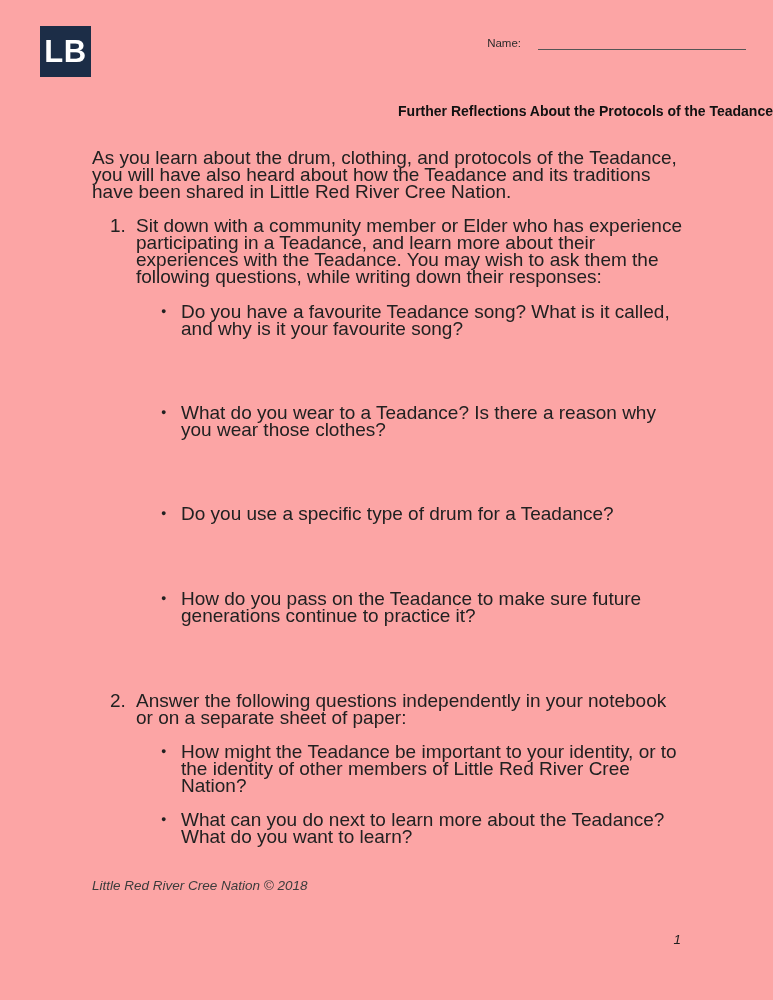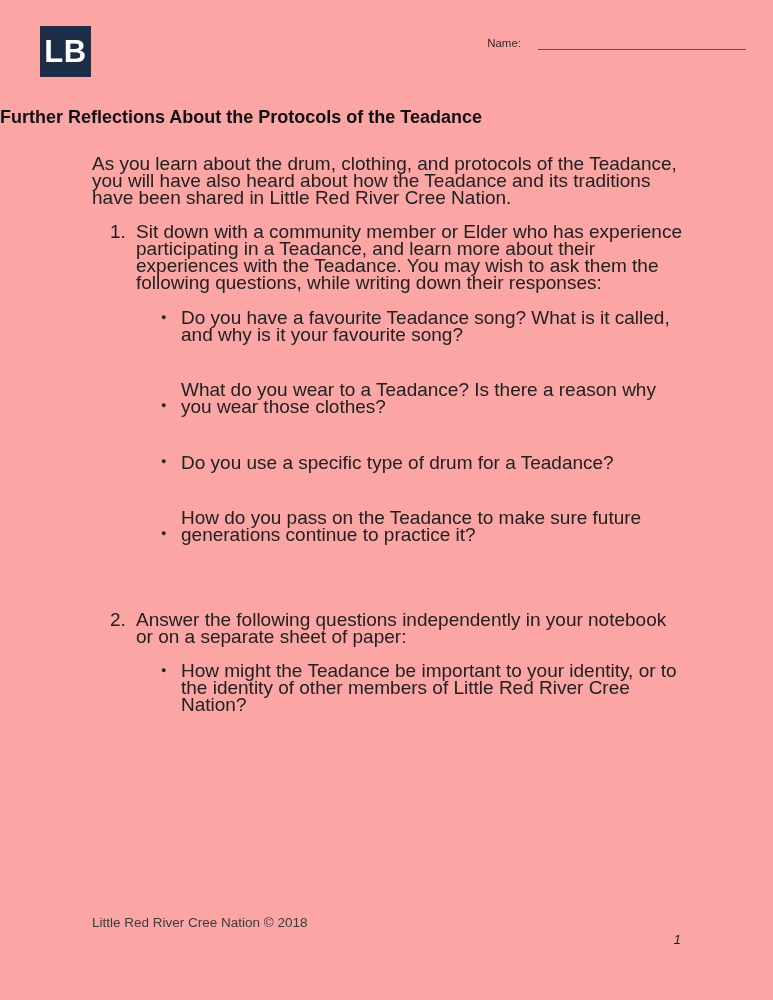--- a/index.html
+++ b/index.html
@@ -43,23 +43,23 @@
     padding-bottom: 1px;
   }
   .nd-line {
     width: 208px;
     margin-left: 17px;
     border-bottom: 1px solid #555555;
     height: 14px;
   }
   
   .title {
-    margin-top: 20px;
-    text-align: left;
-    font-size: 18px;
+    margin-top: 14px;
+    text-align: right;
+    font-size: 14px;
     font-weight: bold;
     color: #111111;
     line-height: 24px;
   }
   
   .content {
     margin: 0 86px 0 92px;
     font-size: 19px;
     line-height: 17px;
   }
@@ -69,27 +69,28 @@
   .num-item { display: flex; margin-left: 18px; }
   .num-item-1 { margin-top: 17px; }
   .num-item-2 { margin-top: 68px; }
   .num-marker { width: 26px; flex: 0 0 26px; }
   .num-text { flex: 1; }
   .bullet-item { display: flex; margin-left: 69px; }
   .bullet-glyph { width: 20px; flex: 0 0 20px; font-size: 12px; line-height: 17px; }
   .bullet-glyph::before { content: "●"; font-size: 9px; position: relative; top: -1px; }
   .bullet-text { flex: 1; max-width: 505px; }
   .b-gap-first { margin-top: 18px; }
-  .b-gap-large { margin-top: 38px; align-items: flex-end; }
+  .b-gap-large { margin-top: 67px; }
   .b-gap-small { margin-top: 17px; }
   
   .footer-copyright {
     position: absolute;
-    left: 92px; top: 915px;
+    left: 92px; top: 878px;
     font-size: 13.5px;
+    font-style: italic;
     color: #3c3c3c;
   }
   .footer-page {
     position: absolute;
     right: 92px; top: 932px;
     font-size: 13.5px;
     font-style: italic;
     color: #1f1f1f;
   }
 </style>
@@ -140,19 +141,23 @@
 
     <div class="num-item num-item-2">
       <span class="num-marker">2.</span>
       <span class="num-text">Answer the following questions independently in your notebook or on a separate sheet of paper:</span>
     </div>
 
     <div class="bullet-item b-gap-small">
       <span class="bullet-glyph"></span>
       <span class="bullet-text">How might the Teadance be important to your identity, or to the identity of other members of Little Red River Cree Nation?</span>
     </div>
+    <div class="bullet-item b-gap-small">
+      <span class="bullet-glyph"></span>
+      <span class="bullet-text">What can you do next to learn more about the Teadance? What do you want to learn?</span>
+    </div>
 
   </div>
 
   <div class="footer-copyright">Little Red River Cree Nation © 2018</div>
   <div class="footer-page">1</div>
 
 </div>
 
 </body></html>

